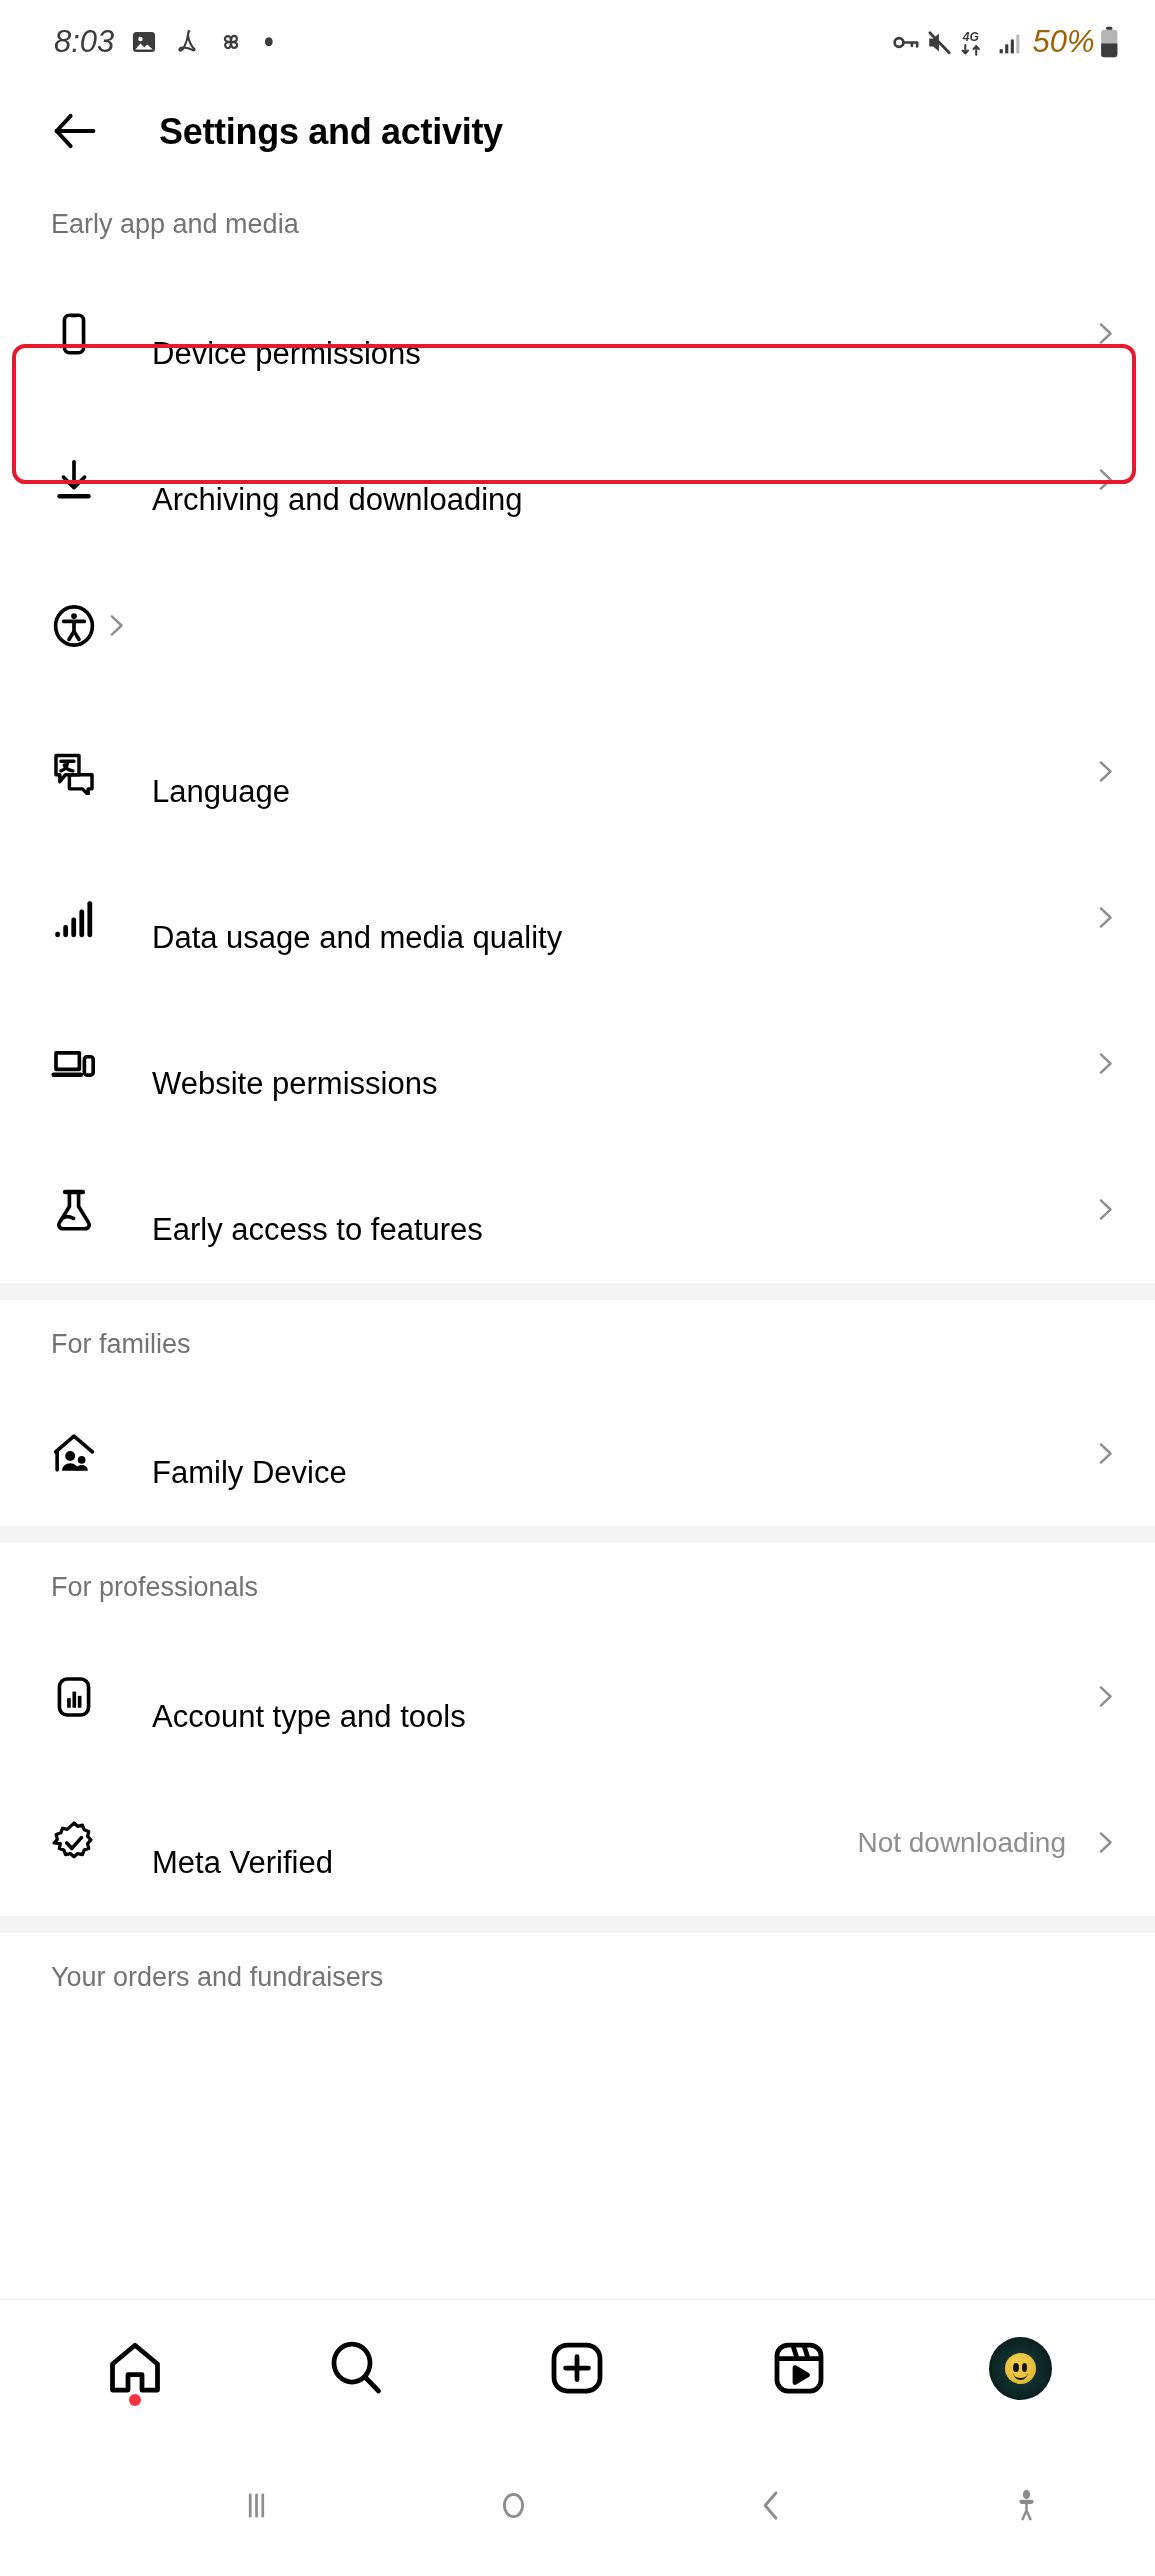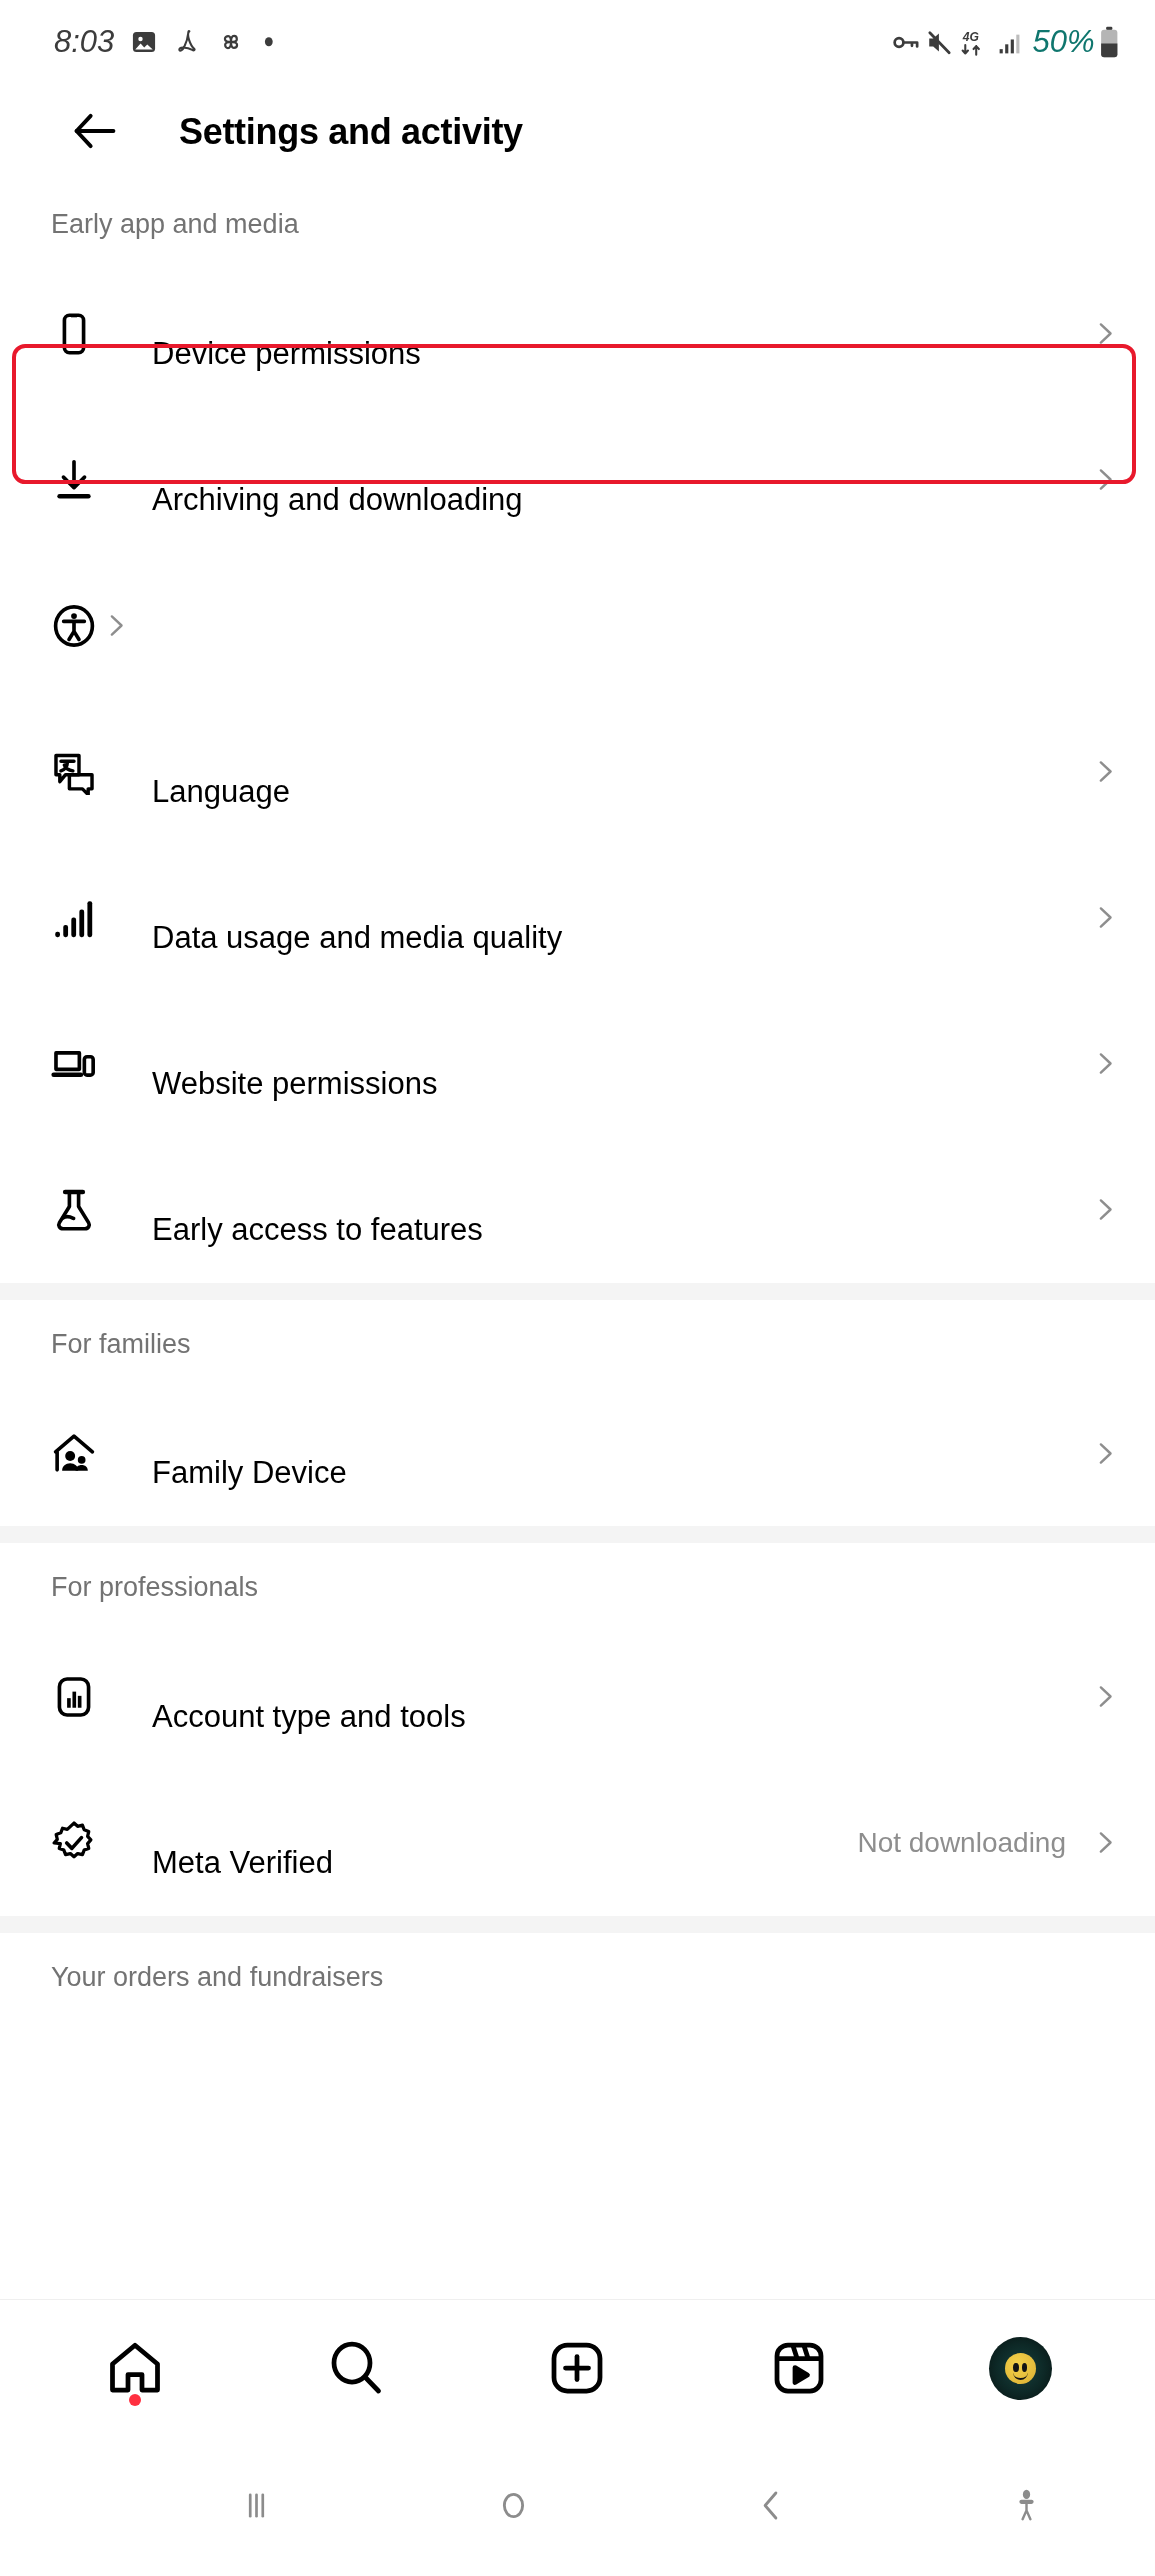--- a/index.html
+++ b/index.html
@@ -43,32 +43,32 @@
   .sb-left { gap: 15.6px; }
   .sb-right { gap: 4px; }
   .sb-clock {
     font-size: 31px;
     letter-spacing: 0px;
     color: #3c3c3c;
     font-weight: 400;
   }
   .sb-pct {
     font-size: 31px;
-    color: #0f766e;
+    color: #a16207;
     font-weight: 400;
     margin-left: 3.6px;
   }
   .sb-ico { display: flex; align-items: center; }
 
   
   .header {
     flex: 0 0 96px;
     display: flex;
     align-items: center;
-    padding-left: 66px;
+    padding-left: 46px;
     box-sizing: border-box;
   }
   .back-btn {
     width: 58px;
     height: 58px;
     display: flex;
     align-items: center;
     justify-content: center;
     cursor: pointer;
   }

